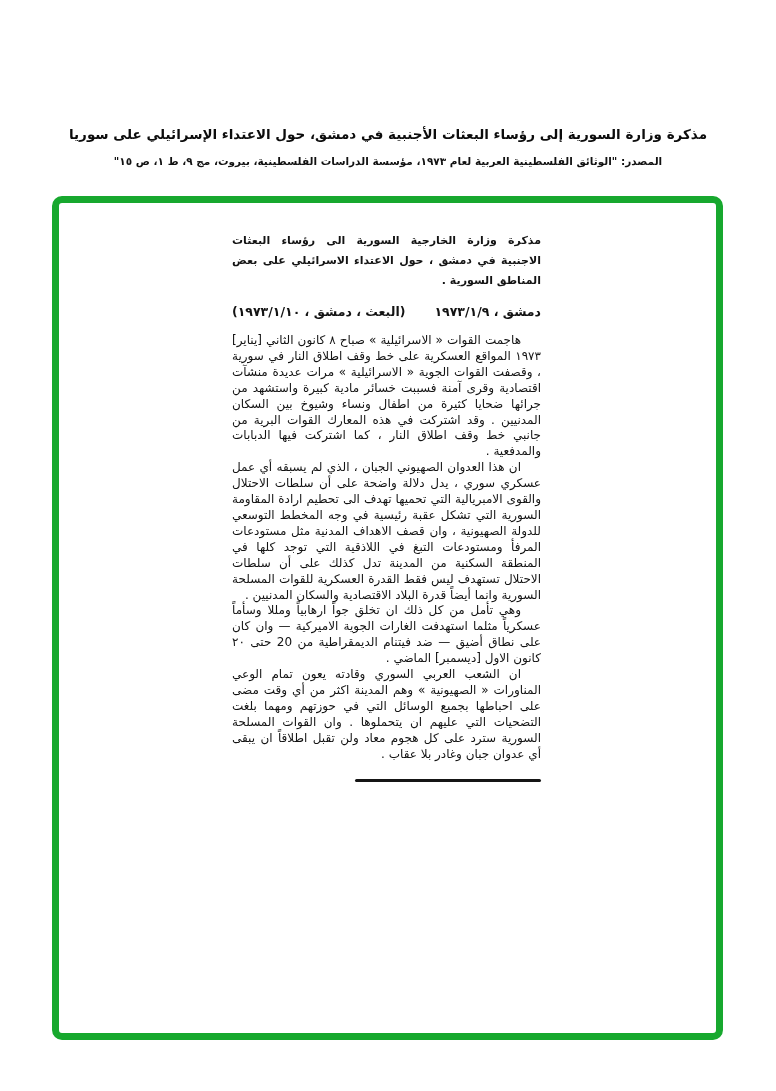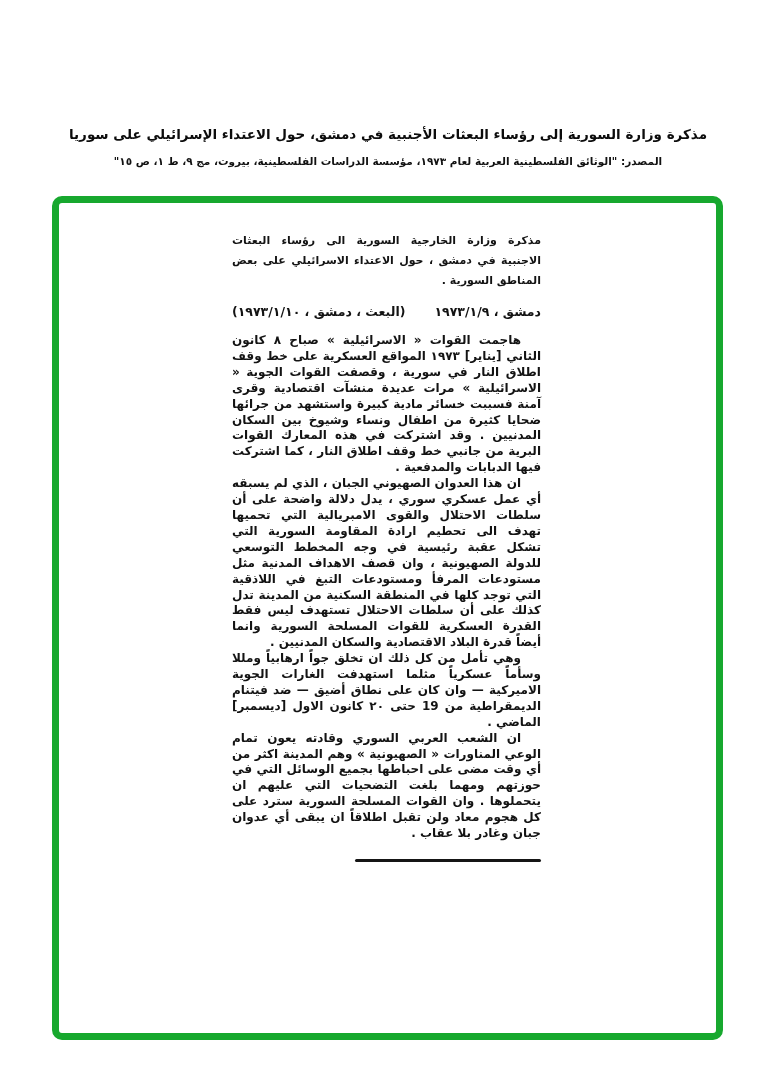--- a/index.html
+++ b/index.html
@@ -43,21 +43,21 @@
     line-height: 20px;
     text-align: justify;
   }
   .date-row {
     margin-top: 13px;
     display: flex; justify-content: space-between; align-items: baseline;
     font-size: 12.5px; font-weight: bold;
   }
   .doc-body { margin-top: 14px; }
   .doc-body p {
-    font-size: 12px; font-weight: bold;
+    font-size: 12px; font-weight: normal;
     line-height: 15.9px;
     text-align: justify;
     text-indent: 20px;
   }
   .end-rule {
     height: 3px; width: 186px;
     margin-top: 17px; margin-left: 70px;
     background: #151515;
     border-radius: 2px;
   }
@@ -78,21 +78,21 @@
     <div class="doc-heading">مذكرة وزارة الخارجية السورية الى رؤساء البعثات الاجنبية في دمشق ، حول الاعتداء الاسرائيلي على بعض المناطق السورية .</div>
 
     <div class="date-row">
       <span>دمشق ، ١٩٧٣/١/٩</span>
       <span>(البعث ، دمشق ، ١٩٧٣/١/١٠)</span>
     </div>
 
     <div class="doc-body">
       <p>هاجمت القوات « الاسرائيلية » صباح ٨ كانون الثاني [يناير] ١٩٧٣ المواقع العسكرية على خط وقف اطلاق النار في سورية ، وقصفت القوات الجوية « الاسرائيلية » مرات عديدة منشآت اقتصادية وقرى آمنة فسببت خسائر مادية كبيرة واستشهد من جرائها ضحايا كثيرة من اطفال ونساء وشيوخ بين السكان المدنيين . وقد اشتركت في هذه المعارك القوات البرية من جانبي خط وقف اطلاق النار ، كما اشتركت فيها الدبابات والمدفعية .</p>
       <p>ان هذا العدوان الصهيوني الجبان ، الذي لم يسبقه أي عمل عسكري سوري ، يدل دلالة واضحة على أن سلطات الاحتلال والقوى الامبريالية التي تحميها تهدف الى تحطيم ارادة المقاومة السورية التي تشكل عقبة رئيسية في وجه المخطط التوسعي للدولة الصهيونية ، وان قصف الاهداف المدنية مثل مستودعات المرفأ ومستودعات التبغ في اللاذقية التي توجد كلها في المنطقة السكنية من المدينة تدل كذلك على أن سلطات الاحتلال تستهدف ليس فقط القدرة العسكرية للقوات المسلحة السورية وانما أيضاً قدرة البلاد الاقتصادية والسكان المدنيين .</p>
-      <p>وهي تأمل من كل ذلك ان تخلق جواً ارهابياً ومللا وسأماً عسكرياً مثلما استهدفت الغارات الجوية الاميركية — وان كان على نطاق أضيق — ضد فيتنام الديمقراطية من 19 حتى ٢٠ كانون الاول [ديسمبر] الماضي .</p>
+      <p>وهي تأمل من كل ذلك ان تخلق جواً ارهابياً ومللا وسأماً عسكرياً مثلما استهدفت الغارات الجوية الاميركية — وان كان على نطاق أضيق — ضد فيتنام الديمقراطية من 20 حتى ٢٠ كانون الاول [ديسمبر] الماضي .</p>
       <p>ان الشعب العربي السوري وقادته يعون تمام الوعي المناورات « الصهيونية » وهم المدينة اكثر من أي وقت مضى على احباطها بجميع الوسائل التي في حوزتهم ومهما بلغت التضحيات التي عليهم ان يتحملوها . وان القوات المسلحة السورية سترد على كل هجوم معاد ولن تقبل اطلاقاً ان يبقى أي عدوان جبان وغادر بلا عقاب .</p>
     </div>
 
     <div class="end-rule"></div>
 
   </div>
 
 </div>
 
 </body></html>

